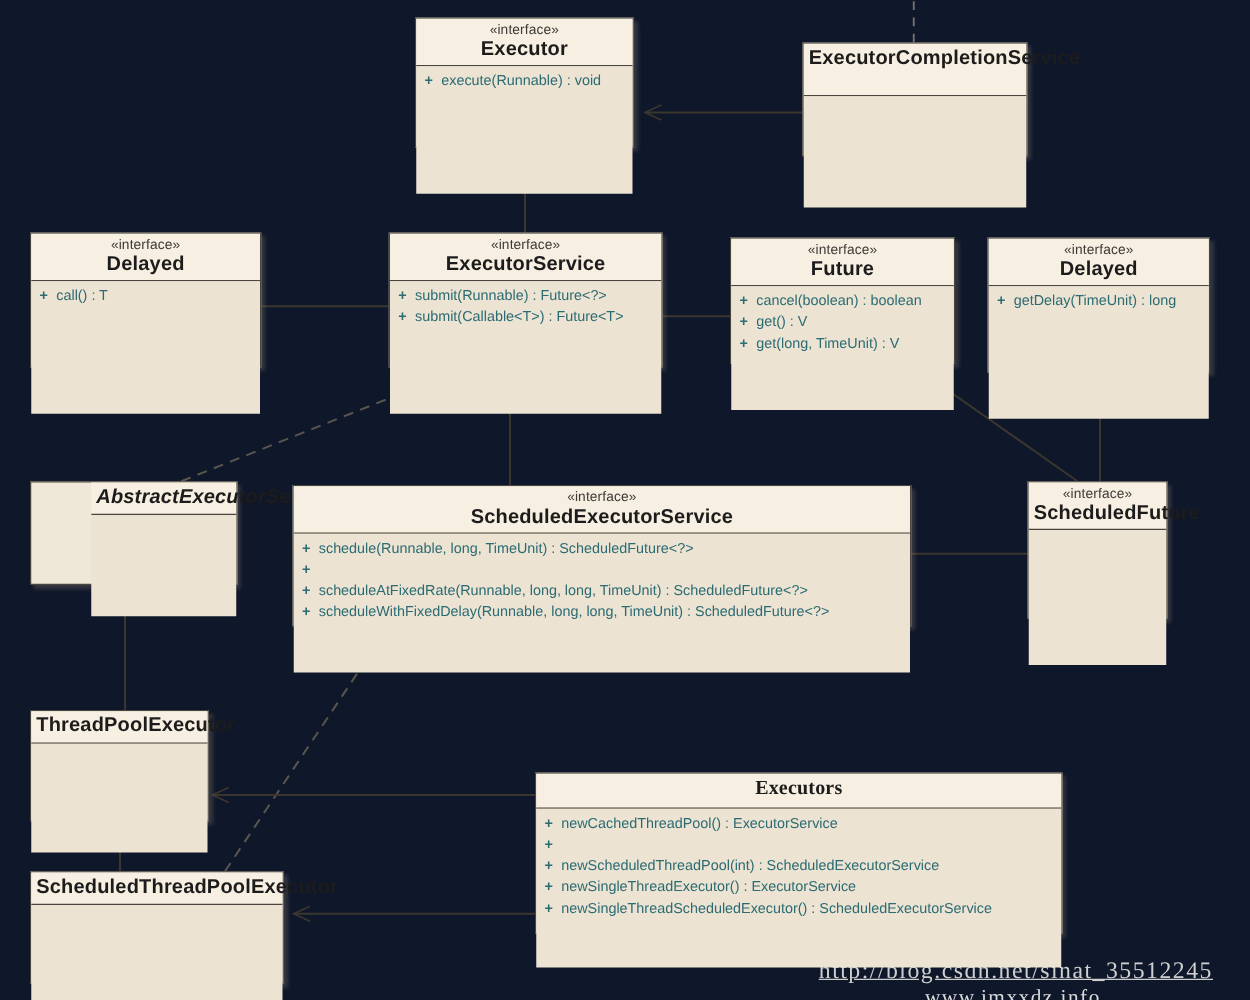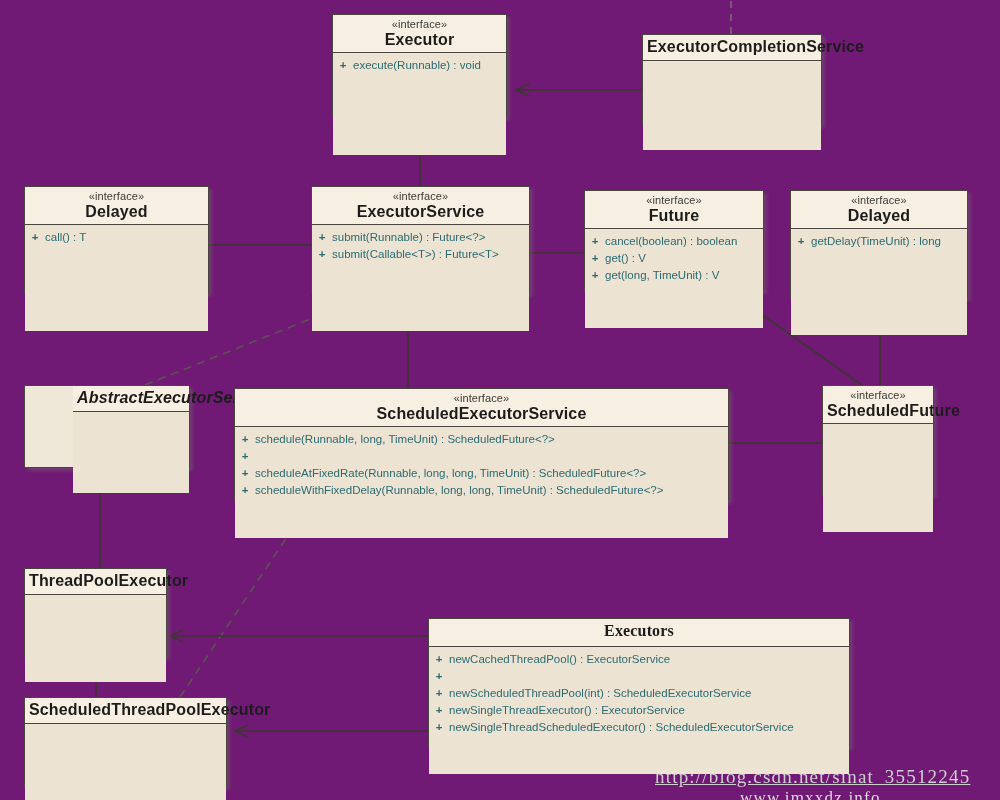--- a/index.html
+++ b/index.html
@@ -5,21 +5,21 @@
   html, body {
     margin: 0;
     padding: 0;
     background: #ffffff;
   }
   #canvas {
     position: relative;
     width: 1000px;
     height: 800px;
     overflow: hidden;
-    background: #701a75;
+    background: #0f172a;
     font-family: "Liberation Sans", sans-serif;
   }
   #wires {
     position: absolute;
     left: 0; top: 0;
     width: 1000px; height: 800px;
     pointer-events: none;
   }
   .uml-box {
     position: absolute;
@@ -171,21 +171,21 @@
     </div>
     <div class="uml-body">
       <div class="member">
         <span class="vis">+</span>
         <span class="sig">execute(Runnable) : void</span>
       </div>
     </div>
   </div>
 
   <div class="uml-box" style="left:642px; top:34px; width:180px; height:91px;">
-    <div class="uml-header" style="height:26px;">
+    <div class="uml-header" style="height:42px;">
       <span class="cls-name">ExecutorCompletionService</span>
     </div>
     <div class="uml-body"></div>
   </div>
 
   <div class="uml-box" style="left:24px; top:186px; width:185px; height:108px;">
     <div class="uml-header" style="height:38px;">
       <span class="stereotype">«interface»</span>
       <span class="cls-name">Delayed</span>
     </div>

